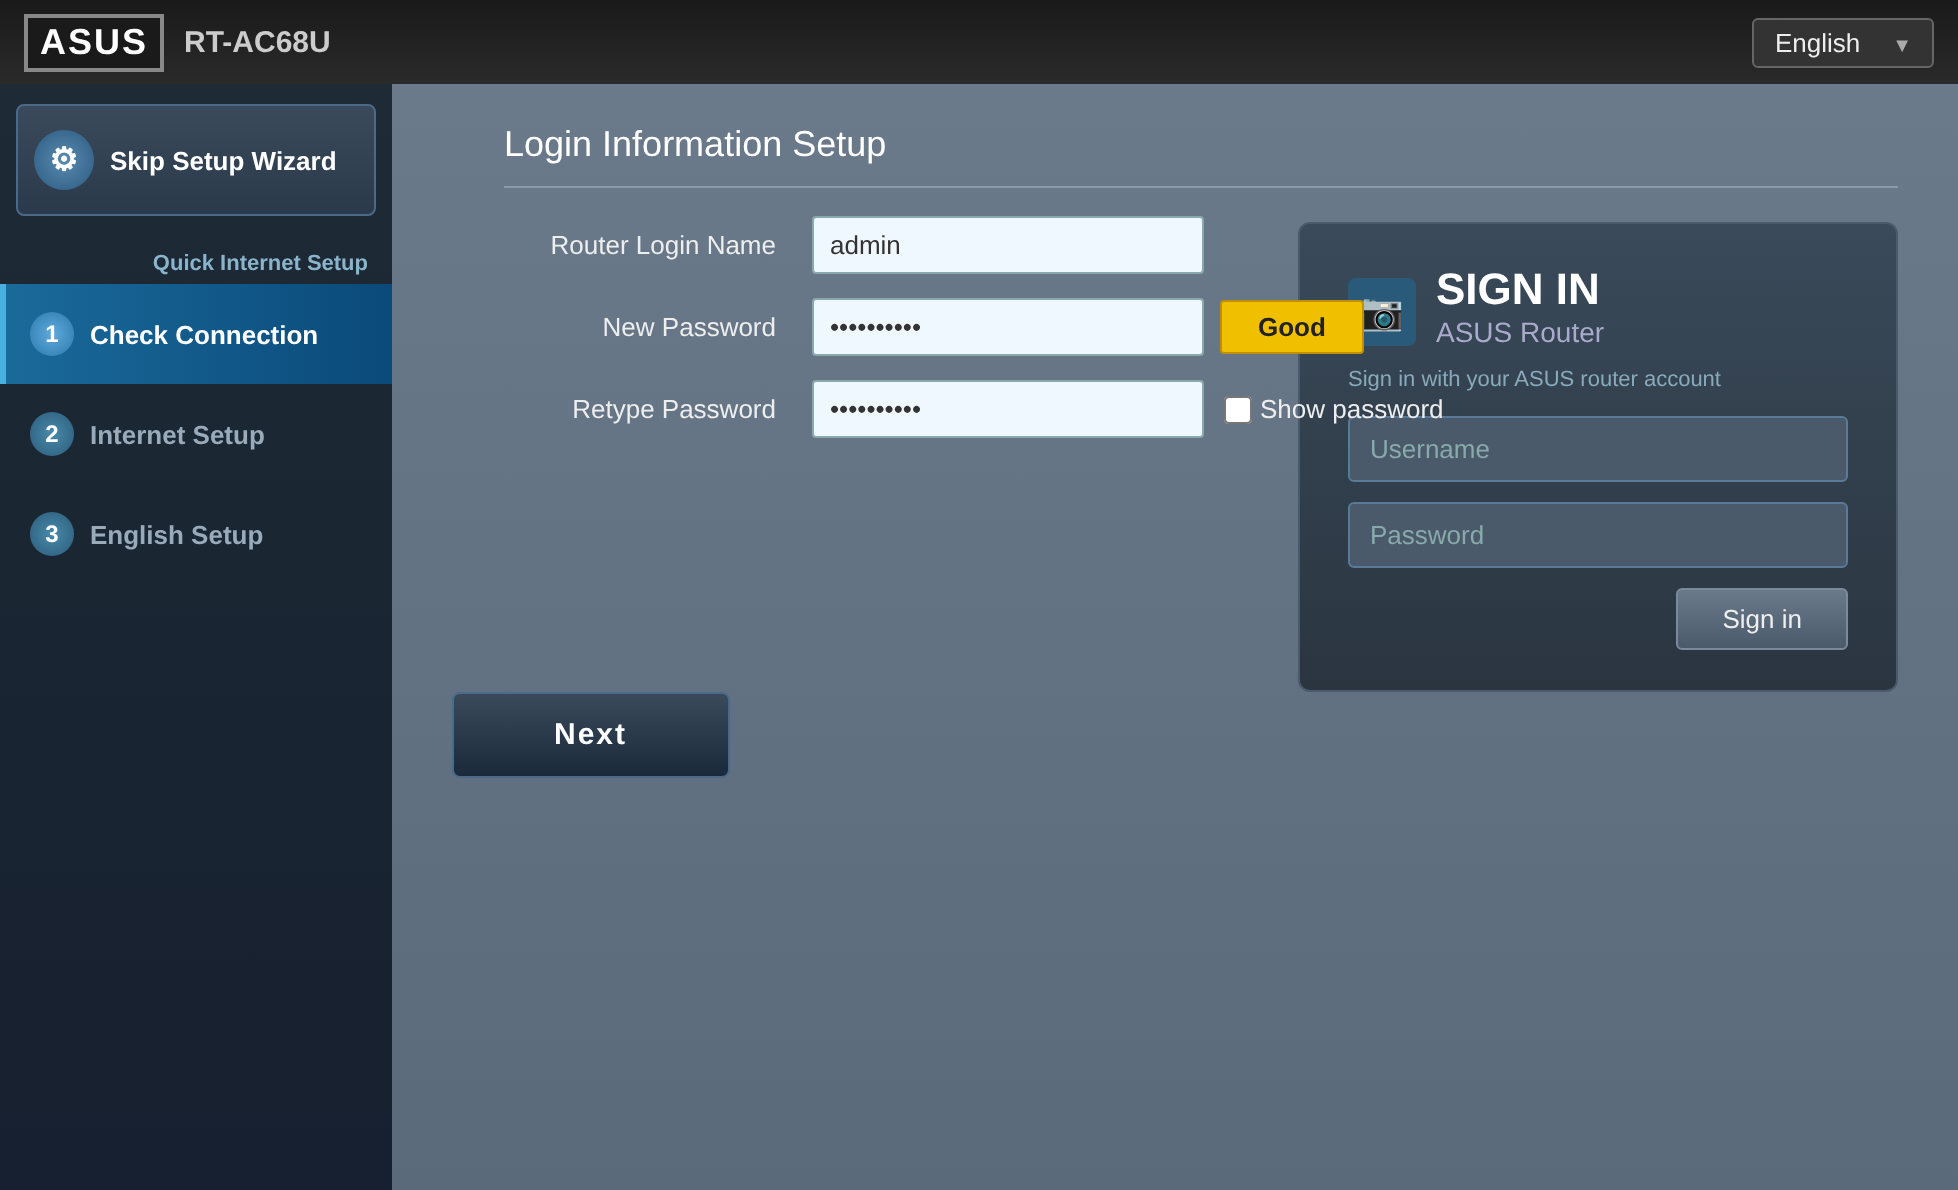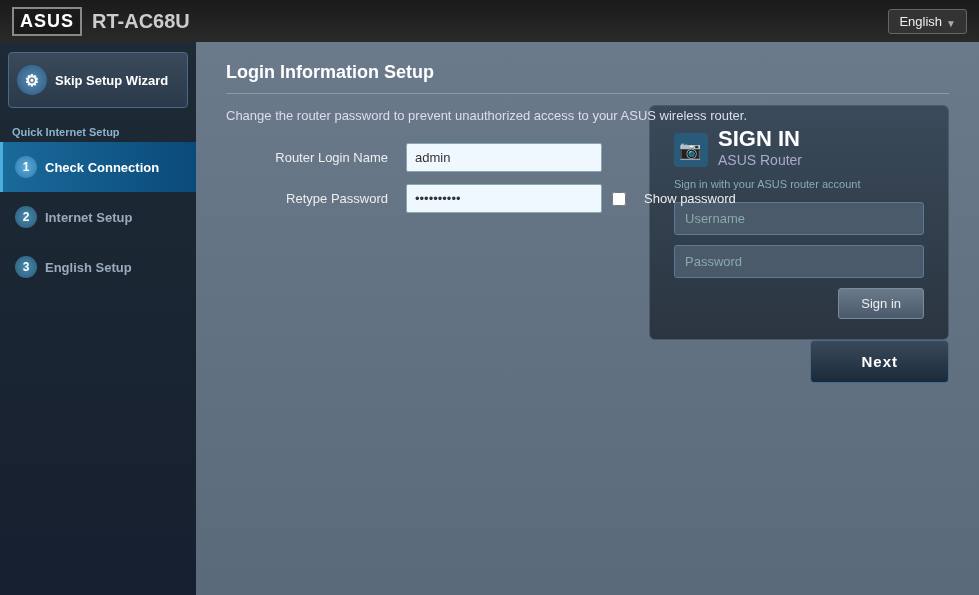--- a/index.html
+++ b/index.html
@@ -9,25 +9,25 @@
     .header {
       display: flex; align-items: center; justify-content: space-between;
       background: linear-gradient(180deg, #1a1a1a 0%, #2a2a2a 100%);
       height: 42px; padding: 0 12px;
     }
     .header-logo { display: flex; align-items: center; gap: 10px; }
     .asus-logo {
       background: #1a1a1a; color: #fff; font-weight: 900; font-size: 18px;
       border: 2px solid #888; padding: 2px 6px; letter-spacing: 1px;
     }
-    .header-model { color: #ccc; font-size: 20px; font-weight: bold; }
+    .header-model { color: #ccc; font-size: 15px; font-weight: bold; }
     .lang-selector {
       display: flex; align-items: flex-end;
       background: #333; border: 1px solid #666; border-radius: 3px;
-      padding: 4px 10px; gap: 4px; cursor: pointer; color: #eee; font-size: 13px;
+      padding: 4px 10px; gap: 16px; cursor: pointer; color: #eee; font-size: 13px;
     }
     .lang-arrow { font-size: 10px; color: #aaa; }
 
     
     .layout { display: flex; height: calc(595px - 42px); }
 
     
     .sidebar {
       width: 196px; background: linear-gradient(180deg, #1e2a35 0%, #162030 100%);
       flex-shrink: 0; display: flex; flex-direction: column;
@@ -38,21 +38,21 @@
       font-size: 13px; font-weight: bold; padding: 12px 8px;
       display: flex; align-items: center; gap: 8px; cursor: pointer;
     }
     .skip-icon {
       width: 30px; height: 30px; background: radial-gradient(circle, #5a8ab0, #2a5a80);
       border-radius: 50%; display: flex; align-items: center; justify-content: center;
       font-size: 16px; flex-shrink: 0;
     }
     .sidebar-title {
       color: #8ab4cc; font-size: 11px; font-weight: bold;
-      padding: 8px 12px 4px; text-align: left;
+      padding: 8px 12px 4px; text-align: right;
     }
     .sidebar-item {
       display: flex; align-items: center; gap: 8px;
       padding: 14px 12px; color: #9ab; font-size: 13px; font-weight: bold;
       cursor: pointer; border-left: 3px solid transparent;
     }
     .sidebar-item.active {
       background: linear-gradient(90deg, #1a6a9a, #0a4a7a);
       border-left: 3px solid #4ab0e0; color: #fff;
     }
@@ -65,22 +65,22 @@
     .sidebar-item.active .sidebar-num {
       background: radial-gradient(circle, #60aadd, #2a7aaa);
     }
 
     
     .main {
       flex: 1; background: linear-gradient(180deg, #6a7a8a 0%, #5a6a7a 100%);
       padding: 20px 30px; overflow-y: auto;
     }
     .page-title {
-      font-size: 18px; font-weight: bold; color: #fff;
-      border-bottom: 1px solid #8a9aaa; padding-bottom: 10px; margin-bottom: 14px;
+      font-size: 18px; font-weight: normal; color: #fff;
+      border-bottom: 1px solid #8a9aaa; padding-bottom: 10px; margin-bottom: 14px; margin-left: 26px;
     }
     .description {
       font-size: 13px; color: #dde; margin-bottom: 20px;
     }
 
     
     .form-row {
       display: flex; align-items: center; margin-bottom: 12px;
     }
     .form-label {
@@ -91,21 +91,21 @@
       width: 196px; padding: 6px 8px; font-size: 13px;
       border: 1px solid #8aa; border-radius: 2px;
       background: #f0f8ff; color: #333;
     }
     .strength-badge {
       margin-left: 8px; background: #f0c000; color: #222;
       font-weight: bold; font-size: 13px; padding: 5px 18px;
       border-radius: 2px; border: 1px solid #c09000;
     }
     .show-pass-label {
-      display: flex; align-items: flex-end; gap: 18px;
+      display: flex; align-items: flex-end; gap: 4px;
       margin-left: 10px; font-size: 13px; color: #eee; cursor: pointer;
     }
     .show-pass-cb { width: 14px; height: 14px; cursor: pointer; }
 
     
     .info-list { margin: 18px 0 18px 20px; }
     .info-list li { color: #dde; font-size: 13px; line-height: 1.6; }
 
     
     .signin-box {
@@ -129,21 +129,21 @@
       background: #4a5a6a; color: #eee; margin-bottom: 10px;
     }
     .signin-input::placeholder { color: #8aa; }
     .signin-btn {
       float: right; background: linear-gradient(180deg, #6a7a8a, #4a5a6a);
       border: 1px solid #7a8a9a; color: #eee; font-size: 13px;
       padding: 7px 22px; border-radius: 3px; cursor: pointer;
     }
 
     
-    .next-btn-row { clear: both; display: flex; justify-content: flex-end; margin-top: 30px; }
+    .next-btn-row { clear: both; display: flex; justify-content: flex-start; margin-top: 30px; }
     .next-btn {
       background: linear-gradient(180deg, #3a4a5a, #1a2a3a);
       border: 1px solid #4a6a8a; color: #fff;
       font-size: 15px; font-weight: bold;
       padding: 12px 50px; border-radius: 4px; cursor: pointer;
       letter-spacing: 1px;
     }
   </style>
 </head>
 <body>
@@ -177,25 +177,29 @@
       <span>Internet Setup</span>
     </div>
     <div class="sidebar-item">
       <div class="sidebar-num">3</div>
       <span>English Setup</span>
     </div>
   </div>
 
   <div class="main">
     <div class="page-title">Login Information Setup</div>
-    <div class="description">Change the router password to prevent unauthorized access to your ASUS wireless router.</div>
 
     <div class="form-row">
       <label class="form-label">Router Login Name</label>
       <input class="form-input" type="text" value="admin" style="">
+    </div>
+    <div class="form-row">
+      <label class="form-label">New Password</label>
+      <input class="form-input" type="password" value="••••••••••" style="">
+      <span class="strength-badge">Good</span>
     </div>
     <div class="form-row">
       <label class="form-label">Retype Password</label>
       <input class="form-input" type="password" value="••••••••••" style="">
       <label class="show-pass-label">
         <input type="checkbox" class="show-pass-cb" style="">
         <span>Show password</span>
       </label>
     </div>
 

